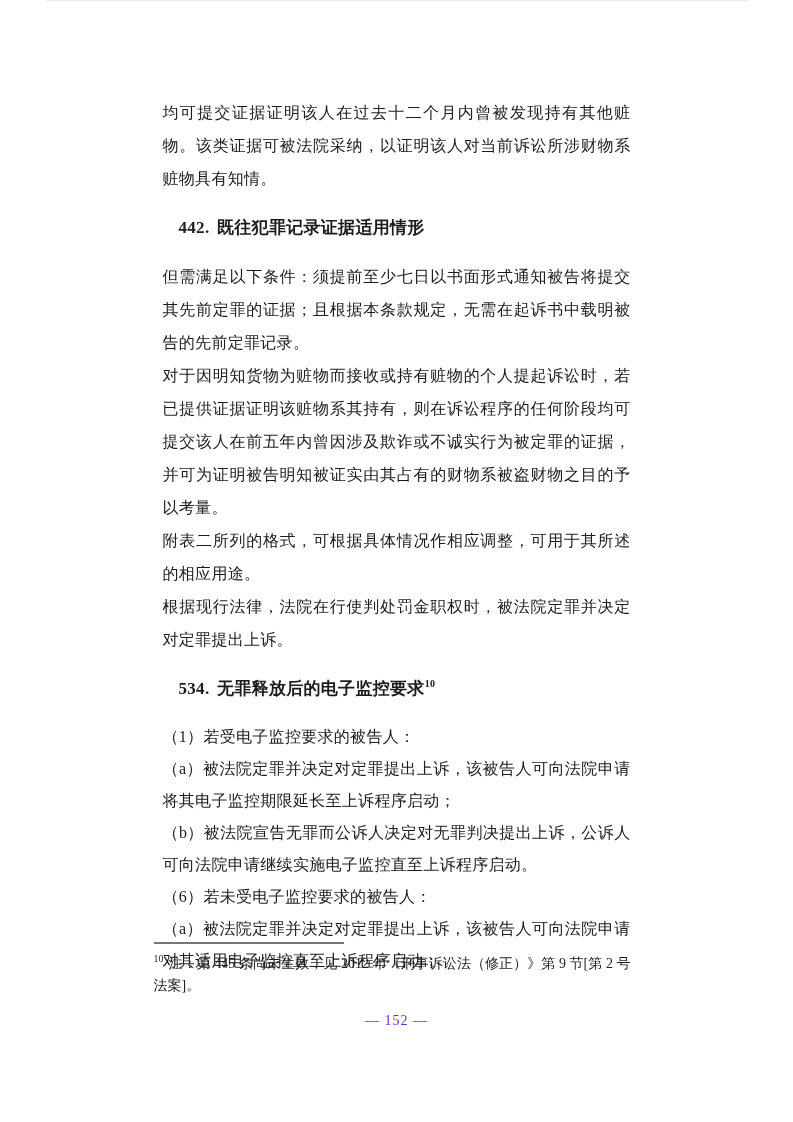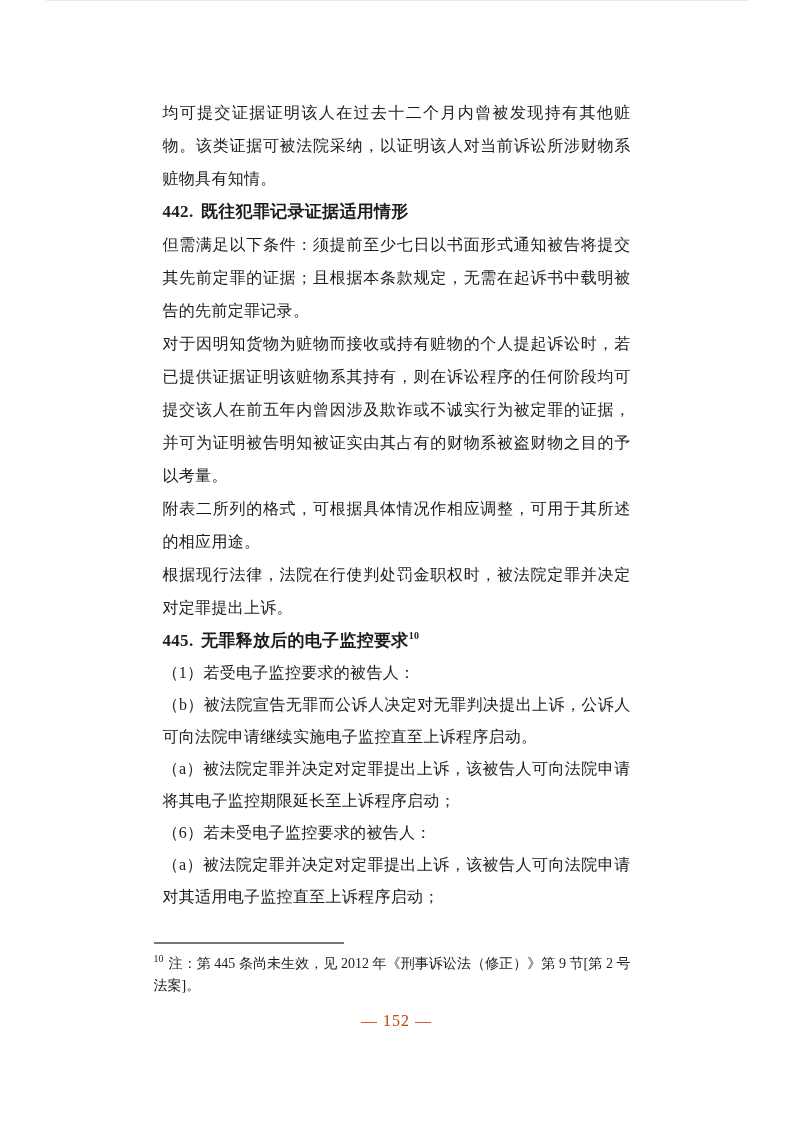--- a/index.html
+++ b/index.html
@@ -23,21 +23,21 @@
     padding: 95px 117px 0 117px;
   }
   p.body {
     margin: 0;
     font-size: 16px;
     line-height: 33px;
     text-align: justify;
     letter-spacing: 0.3px;
   }
   h2.heading {
-    margin: 0;
+    margin: 16px;
     font-size: 17px;
     font-weight: bold;
     line-height: 33px;
     letter-spacing: 0.3px;
   }
   h2.heading .sec-num { margin-right: 3px; }
   sup.fn-ref {
     font-size: 10px;
     font-weight: bold;
     vertical-align: super;
@@ -76,24 +76,24 @@
     vertical-align: super;
     line-height: 0;
     margin-right: 5px;
   }
   .page-number {
     position: absolute;
     top: 1009px;
     left: 0;
     right: 0;
     text-align: center;
-    font-size: 16px;
+    font-size: 14px;
     line-height: 22px;
     letter-spacing: 1px;
-    color: #c2410c;
+    color: #6d28d9;
   }
 </style>
 </head>
 <body>
 
 <div class="page">
 
   <div class="content">
 
     <p class="body">均可提交证据证明该人在过去十二个月内曾被发现持有其他赃物。该类证据可被法院采纳，以证明该人对当前诉讼所涉财物系赃物具有知情。</p>
@@ -103,27 +103,27 @@
       <span>既往犯罪记录证据适用情形</span>
     </h2>
     <p class="body mt-p442b">但需满足以下条件：须提前至少七日以书面形式通知被告将提交其先前定罪的证据；且根据本条款规定，无需在起诉书中载明被告的先前定罪记录。</p>
     <p class="body mt-p442a">对于因明知货物为赃物而接收或持有赃物的个人提起诉讼时，若已提供证据证明该赃物系其持有，则在诉讼程序的任何阶段均可提交该人在前五年内曾因涉及欺诈或不诚实行为被定罪的证据，并可为证明被告明知被证实由其占有的财物系被盗财物之目的予以考量。</p>
 
     <p class="body mt-p443">附表二所列的格式，可根据具体情况作相应调整，可用于其所述的相应用途。</p>
 
     <p class="body mt-p444">根据现行法律，法院在行使判处罚金职权时，被法院定罪并决定对定罪提出上诉。</p>
 
     <h2 class="heading mt-h445">
-      <span class="sec-num">445.</span>
+      <span class="sec-num">534.</span>
       <span>无罪释放后的电子监控要求</span><sup class="fn-ref">10</sup>
     </h2>
     <div class="items">
       <p class="body">（1）若受电子监控要求的被告人：</p>
+      <p class="body">（a）被法院定罪并决定对定罪提出上诉，该被告人可向法院申请将其电子监控期限延长至上诉程序启动；</p>
       <p class="body">（b）被法院宣告无罪而公诉人决定对无罪判决提出上诉，公诉人可向法院申请继续实施电子监控直至上诉程序启动。</p>
-      <p class="body">（a）被法院定罪并决定对定罪提出上诉，该被告人可向法院申请将其电子监控期限延长至上诉程序启动；</p>
       <p class="body">（6）若未受电子监控要求的被告人：</p>
       <p class="body">（a）被法院定罪并决定对定罪提出上诉，该被告人可向法院申请对其适用电子监控直至上诉程序启动；</p>
     </div>
 
   </div>
 
   <div class="footnote-area">
     <div class="footnote-separator"></div>
     <p class="footnote"><sup class="fn-marker">10</sup><span>注：第 445 条尚未生效，见 2012 年《刑事诉讼法（修正）》第 9 节[第 2 号法案]。</span></p>
   </div>

